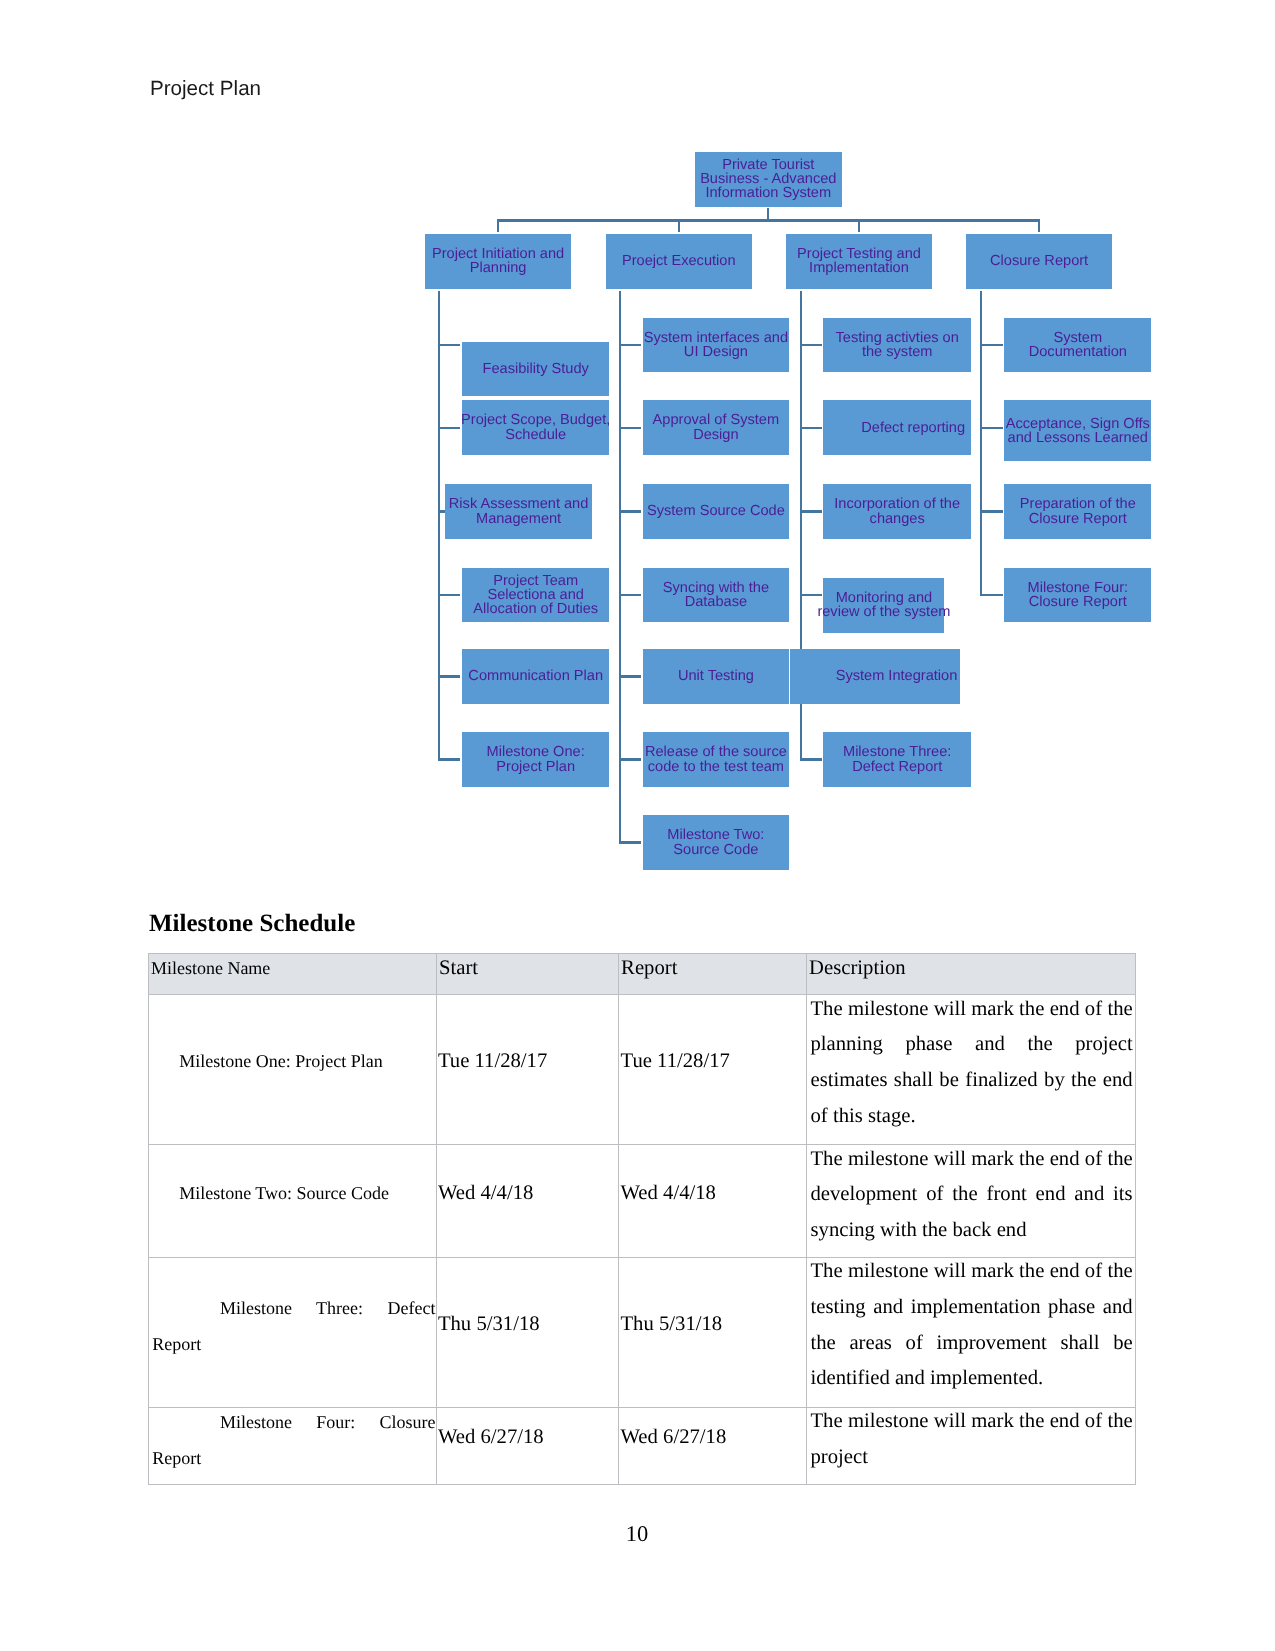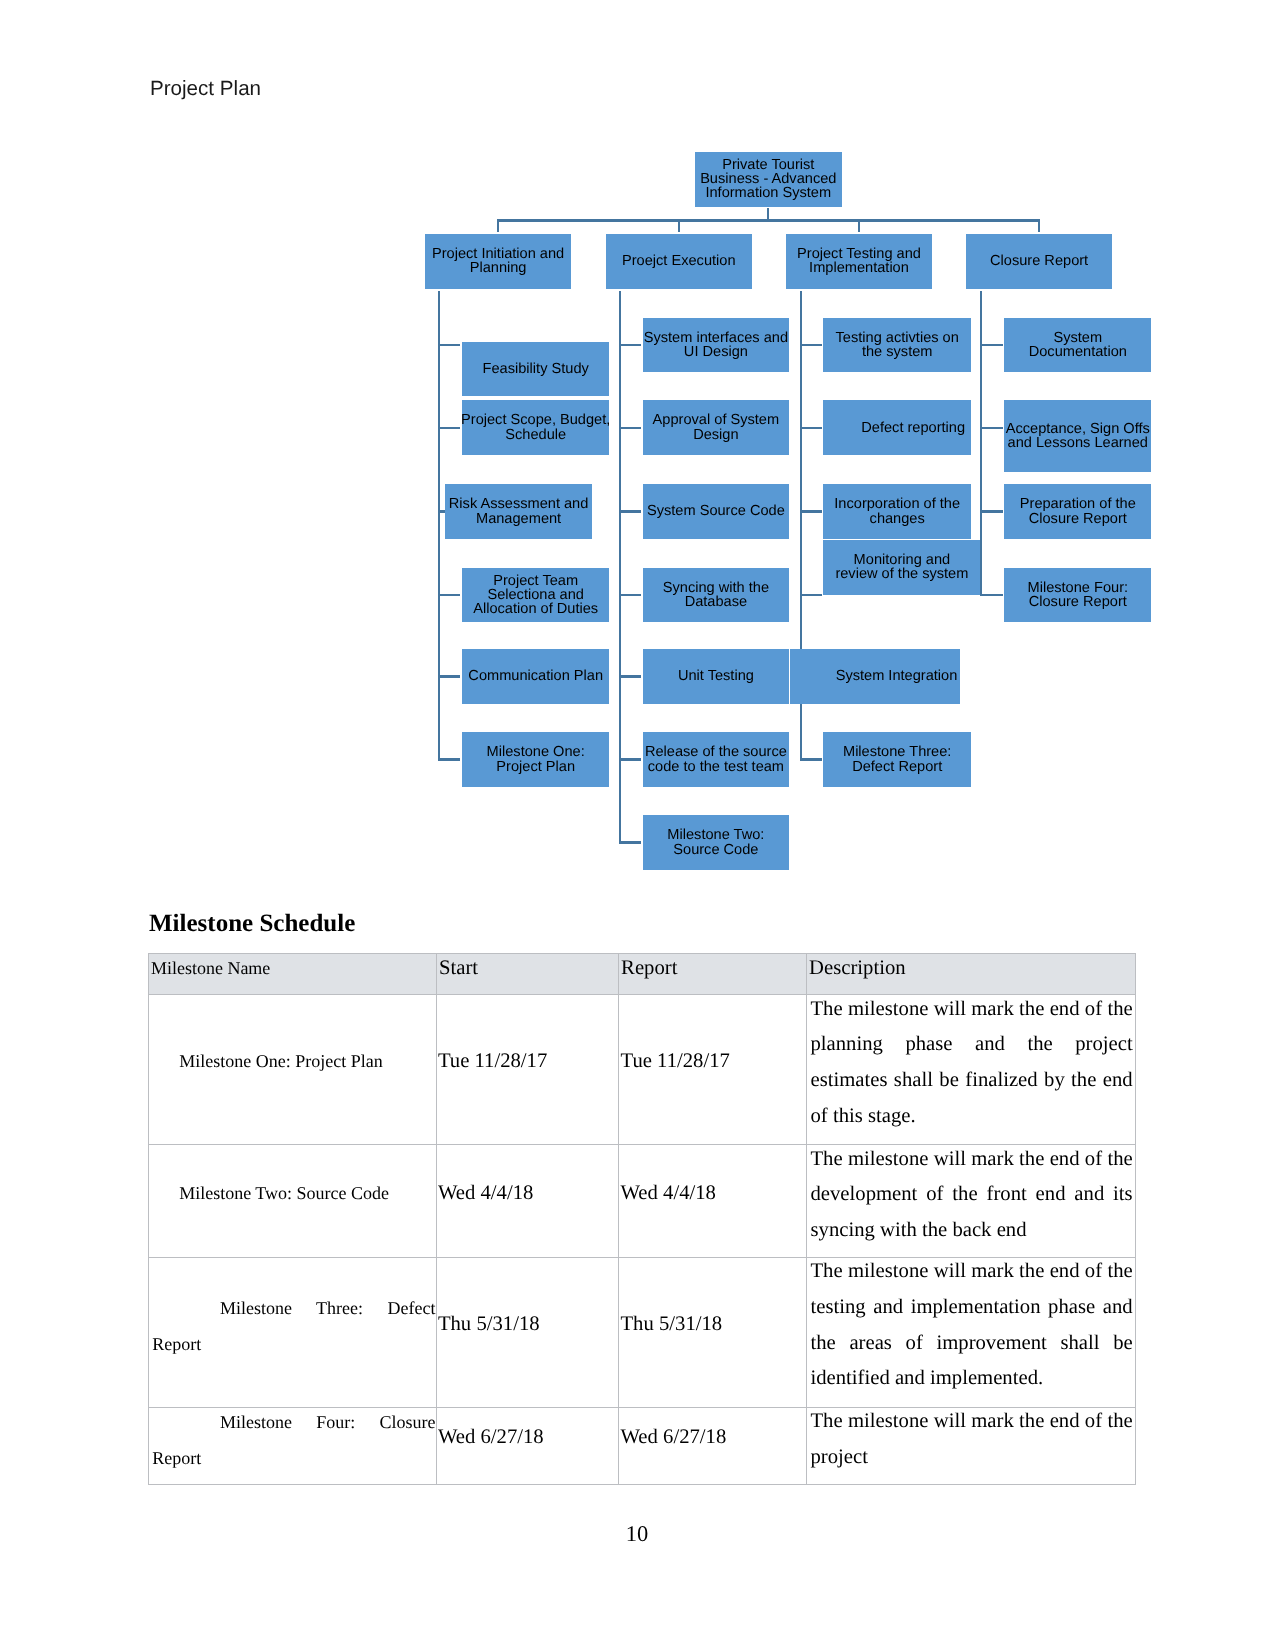--- a/index.html
+++ b/index.html
@@ -8,21 +8,21 @@
        font-family:"Liberation Serif", serif;
        -webkit-font-smoothing:antialiased;text-rendering:geometricPrecision;}
   .page{position:absolute;inset:0;}
 
   
   #page-heading{position:absolute;left:150px;top:79px;font-family:"Liberation Sans",sans-serif;
       font-size:20.6px;line-height:20px;color:#1a1a1a;}
 
   
   #wbs{position:absolute;left:0;top:0;width:1275px;height:900px;}
-  .node{position:absolute;background:#5999D4;color:#000000;
+  .node{position:absolute;background:#5999D4;color:#4c1d95;
       font-family:"Liberation Sans",sans-serif;font-size:14.6px;line-height:14.3px;
       display:flex;align-items:center;justify-content:center;text-align:center;
       box-sizing:border-box;}
   .node span{white-space:nowrap;display:block;}
   .lineH,.lineV{position:absolute;background:#44759F;}
 
   
   #ms-heading{position:absolute;left:149px;top:911px;font-family:"Liberation Serif",serif;
       font-weight:bold;font-size:25px;line-height:25px;color:#000;}
   #ms-table{position:absolute;left:148.3px;top:952.9px;width:986.4px;border-collapse:collapse;
@@ -138,38 +138,38 @@
       </div>
       <div class="lineH" style="left: 799.8px; top: 426.55px; width: 22px; height: 2.4px;"></div>
       <div class="node" style="left: 823.4px; top: 400.4px; width: 147.6px; height: 54.7px; padding-left: 32px;">
         <span>Defect reporting</span>
       </div>
       <div class="lineH" style="left: 799.8px; top: 510.35px; width: 22px; height: 2.4px;"></div>
       <div class="node" style="left: 823.4px; top: 484.2px; width: 147.6px; height: 54.7px;">
         <span>Incorporation of the<br>changes</span>
       </div>
       <div class="lineH" style="left: 799.8px; top: 593.85px; width: 22px; height: 2.4px;"></div>
-      <div class="node" style="left: 823.4px; top: 540px; width: 157px; height: 54.7px;">
+      <div class="node" style="left: 823.4px; top: 578px; width: 121px; height: 54.7px;">
         <span>Monitoring and<br>review of the system</span>
       </div>
       <div class="lineH" style="left: 799.8px; top: 675.35px; width: 22px; height: 2.4px;"></div>
       <div class="node" style="left: 790px; top: 649.2px; width: 170px; height: 54.7px; padding-left: 43px;">
         <span>System Integration</span>
       </div>
       <div class="lineH" style="left: 799.8px; top: 758.45px; width: 22px; height: 2.4px;"></div>
       <div class="node" style="left: 823.4px; top: 732.3px; width: 147.6px; height: 54.7px;">
         <span>Milestone Three:<br>Defect Report</span>
       </div>
       <div class="lineV" style="left: 979.8px; top: 290.7px; width: 2.4px; height: 305.55px;"></div>
       <div class="lineH" style="left: 979.8px; top: 343.85px; width: 22.9px; height: 2.4px;"></div>
       <div class="node" style="left: 1004.3px; top: 317.7px; width: 147px; height: 54.7px;">
         <span>System<br>Documentation</span>
       </div>
       <div class="lineH" style="left: 979.8px; top: 426.55px; width: 22.9px; height: 2.4px;"></div>
-      <div class="node" style="left: 1004.3px; top: 400.4px; width: 147px; height: 72px;">
+      <div class="node" style="left: 1004.3px; top: 400.4px; width: 147px; height: 61px;">
         <span>Acceptance, Sign Offs<br>and Lessons Learned</span>
       </div>
       <div class="lineH" style="left: 979.8px; top: 510.35px; width: 22.9px; height: 2.4px;"></div>
       <div class="node" style="left: 1004.3px; top: 484.2px; width: 147px; height: 54.7px;">
         <span>Preparation of the<br>Closure Report</span>
       </div>
       <div class="lineH" style="left: 979.8px; top: 593.85px; width: 22.9px; height: 2.4px;"></div>
       <div class="node" style="left: 1004.3px; top: 567.7px; width: 147px; height: 54.7px;">
         <span>Milestone Four:<br>Closure Report</span>
       </div>

